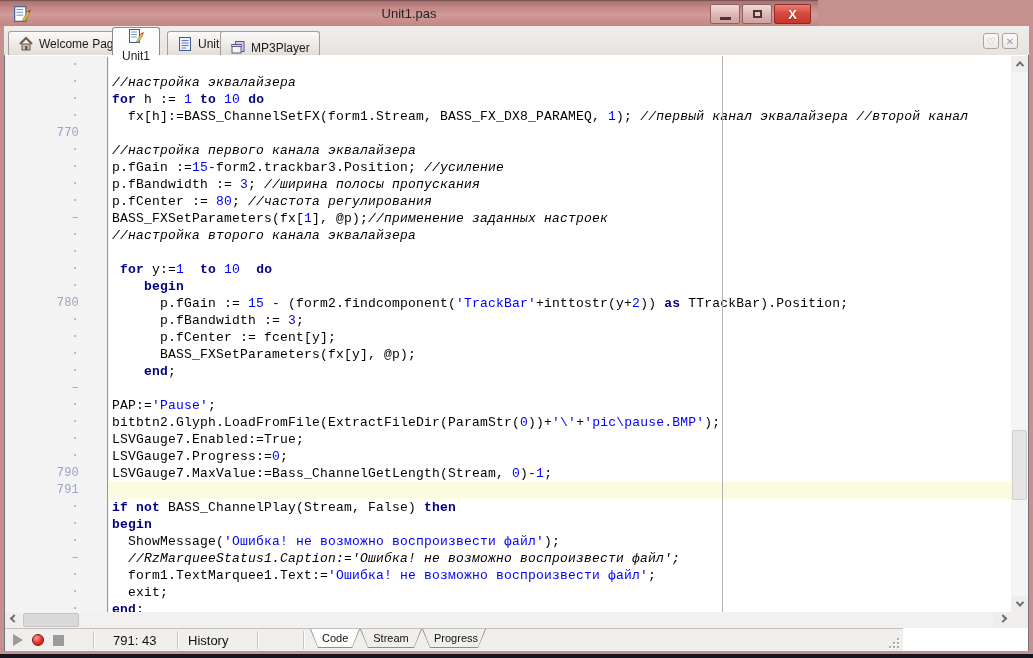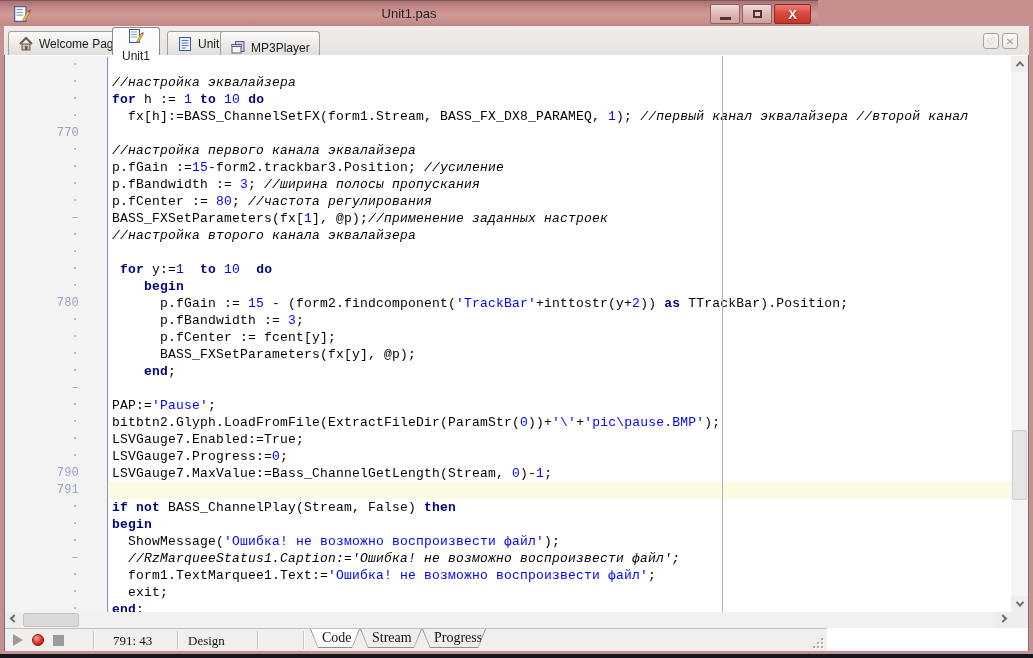--- a/index.html
+++ b/index.html
@@ -66,38 +66,38 @@
   .chev.up{transform:rotate(45deg) translate(1px,1px);}
   .chev.down{transform:rotate(225deg) translate(1px,1px);}
   .chev.left{transform:rotate(-45deg) translate(1px,-1px);}
   .chev.right{transform:rotate(135deg) translate(-1px,1px);}
   .vthumb{position:absolute;left:1px;width:15px;top:374px;height:70px;
           background:#e6e5e4;border:1px solid #d2d0ce;border-radius:2px;}
   .hthumb{position:absolute;top:1px;height:14px;left:18px;width:56px;
           background:#dbdad9;border:1px solid #c6c4c2;border-radius:2px;}
   .corner{position:absolute;left:1011px;top:612px;width:17px;height:16px;background:#efeeed;}
   
-  .statusbar{position:absolute;left:5px;top:628px;width:822px;height:23px;
-             background:#f0efee;border-top:1px solid #c2c0be;font-size:13px;color:#111;font-family:Liberation Serif, serif;}
+  .statusbar{position:absolute;left:5px;top:628px;width:898px;height:23px;
+             background:#f0efee;border-top:1px solid #c2c0be;font-size:13px;color:#111;}
   .transport{position:absolute;left:8px;top:5px;display:flex;align-items:center;gap:9px;}
   .tplay{width:0;height:0;border-left:10px solid #9b9b9b;border-top:6px solid transparent;
          border-bottom:6px solid transparent;}
   .trec{width:12px;height:12px;border-radius:50%;border:1px solid #7e120c;
         background:radial-gradient(circle at 35% 30%,#ff9d93 0,#e03328 55%,#b01408 100%);}
   .tstop{width:11px;height:11px;background:#9b9b9b;}
   .sdiv{position:absolute;top:2px;bottom:2px;width:1px;background:#c9c7c5;box-shadow:1px 0 0 #fff;}
   .scursor{position:absolute;left:108px;top:4px;}
   .smode{position:absolute;left:183px;top:4px;}
   .btabs{position:absolute;left:305px;top:0;height:19px;}
   .btab{position:absolute;top:0;height:19px;background:#8f8d89;
         clip-path:polygon(0 0,100% 0,calc(100% - 8px) 100%,8px 100%);cursor:default;}
   .btab-fill{position:absolute;left:1px;right:1px;top:0;bottom:1px;background:#f0efee;
              clip-path:polygon(0 0,100% 0,calc(100% - 7px) 100%,7px 100%);}
   .btab.active .btab-fill{background:#ffffff;}
-  .btab span{position:relative;display:block;text-align:center;font-size:14px;
+  .btab span{position:relative;display:block;text-align:center;font-size:11px;
              line-height:18px;padding:0 12px;z-index:1;}
   .grip{position:absolute;right:4px;bottom:3px;width:12px;height:12px;}
   .grip i{position:absolute;width:2px;height:2px;background:#aeaca9;box-shadow:1px 1px 0 #fff;}
   
   .strip-pink{position:absolute;left:0;top:651px;width:1033px;height:3px;background:#c5908e;}
   .strip-dark{position:absolute;left:0;top:654px;width:1033px;height:4px;background:#15151f;}
 </style>
 </head>
 <body>
 
@@ -203,21 +203,21 @@
 
   <div class="statusbar">
     <div class="transport">
       <span class="tplay"></span>
       <span class="trec"></span>
       <span class="tstop"></span>
     </div>
     <div class="sdiv" style="left:88px;"></div>
     <span class="scursor">791: 43</span>
     <div class="sdiv" style="left:172px;"></div>
-    <span class="smode">Design</span>
+    <span class="smode">History</span>
     <div class="sdiv" style="left:252px;"></div>
     <div class="sdiv" style="left:298px;"></div>
     <div class="btabs">
       <div class="btab active" style="left:0;width:50px;">
         <div class="btab-fill"></div>
         <span>Code</span>
       </div>
       <div class="btab" style="left:50px;width:62px;">
         <div class="btab-fill"></div>
         <span>Stream</span>

